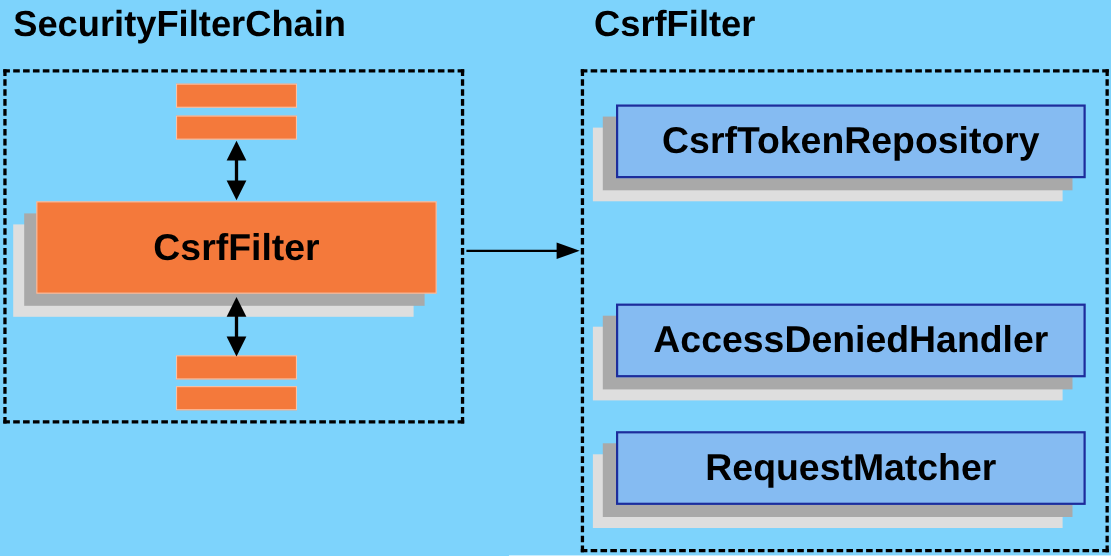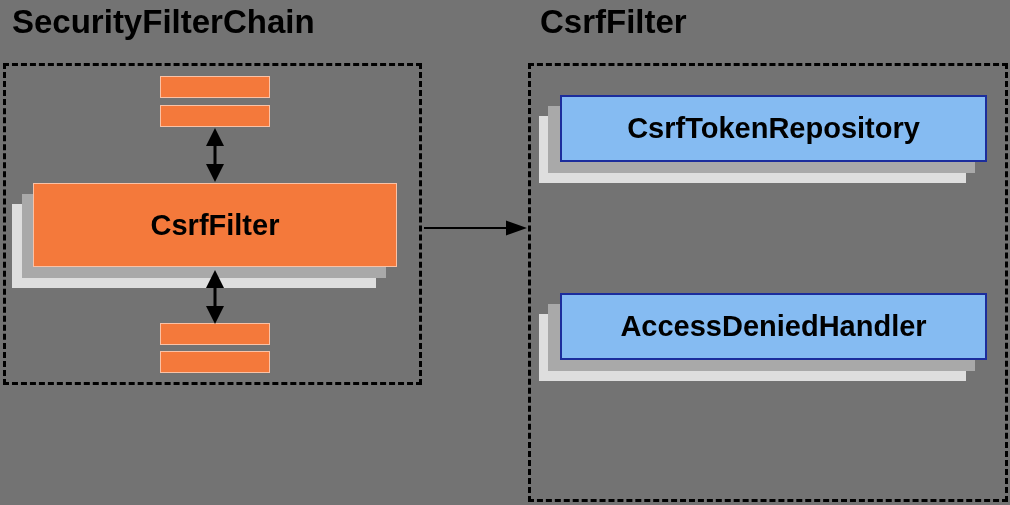--- a/index.html
+++ b/index.html
@@ -5,21 +5,21 @@
   html, body {
     margin: 0;
     padding: 0;
     background: #ffffff;
     font-family: "Liberation Sans", sans-serif;
   }
   .canvas {
     position: relative;
     width: 1010px;
     height: 505px;
-    background: #737373;
+    background: #7dd3fc;
     overflow: hidden;
   }
   .title {
     position: absolute;
     font-size: 33px;
     font-weight: 700;
     color: #000;
     white-space: nowrap;
     letter-spacing: 0px;
   }
@@ -59,42 +59,42 @@
     border: 1px solid rgba(255,255,255,0.55);
     box-sizing: border-box;
     box-shadow: -11px 11px 0 var(--shadow-dark, #A9A9A9),
                 -21px 21px 0 var(--shadow-light, #DEDEDE);
     display: flex;
     align-items: center;
     justify-content: center;
   }
   .csrf-box .label,
   .blue-box .label {
-    font-size: 29px;
+    font-size: 34px;
     font-weight: 700;
     color: #000;
     white-space: nowrap;
   }
   .blue-box {
     position: absolute;
     left: 560px;
     width: 427px;
     height: 67px;
     background: var(--blue-fill, #85BBF2);
     border: 2px solid var(--blue-border, #1C2D9C);
     box-sizing: border-box;
     box-shadow: -12px 11px 0 var(--shadow-dark, #A9A9A9),
                 -21px 21px 0 var(--shadow-light, #DEDEDE);
     display: flex;
     align-items: center;
     justify-content: center;
   }
   .blue-1 { top: 95px; }
   .blue-2 { top: 193px; }
-  .blue-3 { top: 293px; }
+  .blue-3 { top: 276px; }
   .blue-4 { top: 392px; }
 
   .arrows {
     position: absolute;
     left: 0;
     top: 0;
     pointer-events: none;
   }
 </style>
 </head>
@@ -118,20 +118,23 @@
   <div class="csrf-box">
     <span class="label">CsrfFilter</span>
   </div>
 
   <div class="blue-box blue-1">
     <span class="label">CsrfTokenRepository</span>
   </div>
   <div class="blue-box blue-3">
     <span class="label">AccessDeniedHandler</span>
   </div>
+  <div class="blue-box blue-4">
+    <span class="label">RequestMatcher</span>
+  </div>
 
   <svg class="arrows" width="1010" height="505" viewBox="0 0 1010 505">
     <g>
       <line x1="215" y1="142" x2="215" y2="169" stroke="#000" stroke-width="3"></line>
       <polygon points="215,128 224,146 206,146" fill="#000"></polygon>
       <polygon points="215,182 206,164 224,164" fill="#000"></polygon>
     </g>
     <g>
       <line x1="215" y1="284" x2="215" y2="310" stroke="#000" stroke-width="3"></line>
       <polygon points="215,270 224,288 206,288" fill="#000"></polygon>

